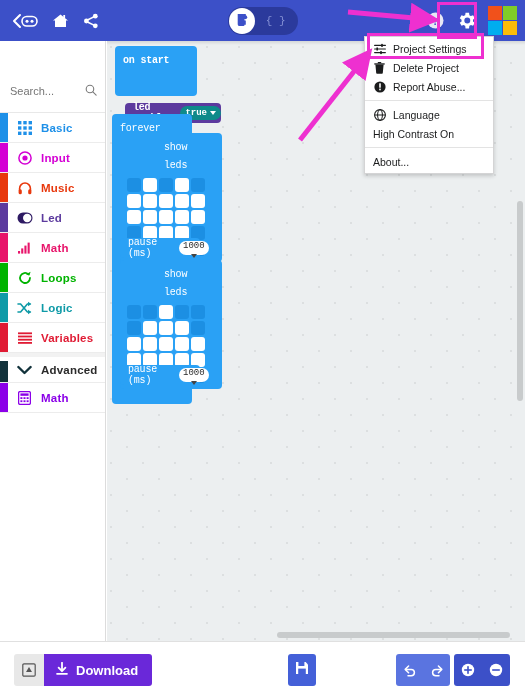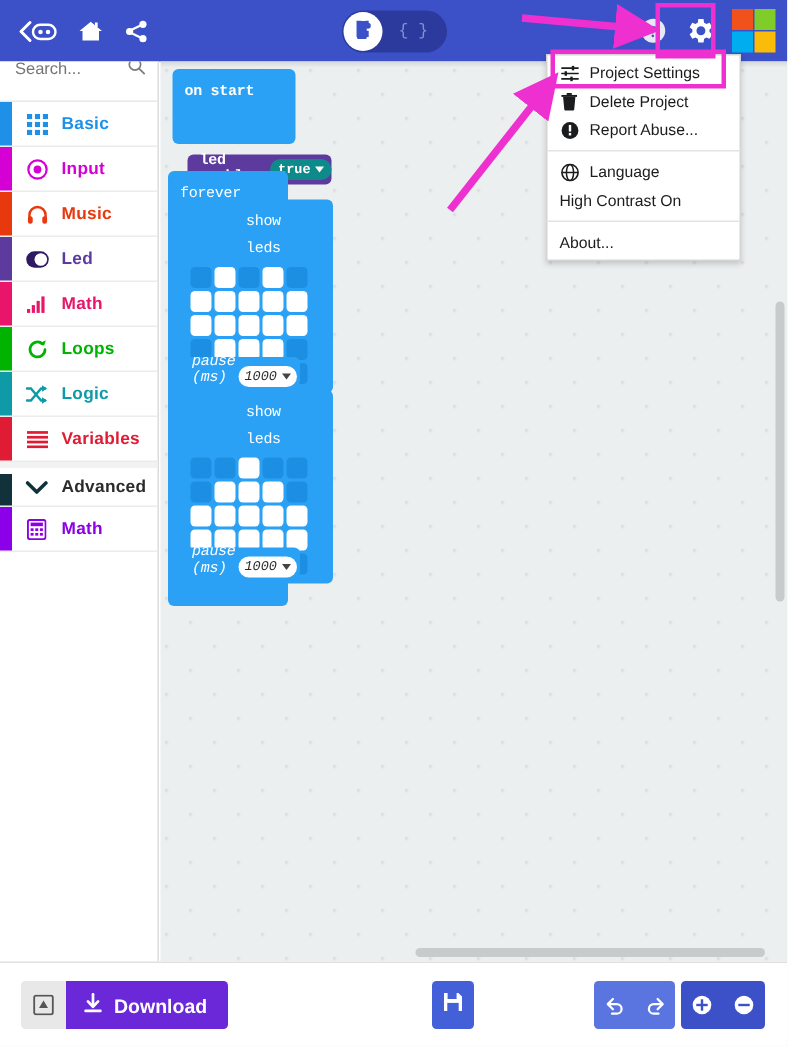--- a/index.html
+++ b/index.html
@@ -48,21 +48,21 @@
   .hl-menuitem { left: 367px; top: 33px; width: 117px; height: 26px; }
   .annot-svg { position: absolute; left: 0; top: 0; width: 525px; height: 697px; pointer-events: none; z-index: 31; }
 
   
   .sidebar {
     position: absolute; left: 0; top: 41px; width: 106px; height: 600px;
     background: #fff; border-right: 1px solid #dcdcdc; overflow: hidden;
   }
   .search-row {
     height: 27px; display: flex; align-items: center; padding: 0 8px 17px 10px;
-    border-bottom: 1px solid #e8e8e8; justify-content: space-between;
+    border-bottom: 1px solid #e8e8e8; justify-content: space-between; margin-top: 45px;
   }
   .search-input {
     border: none; outline: none; font-size: 11px; color: #9b9b9b; width: 66px;
     font-family: "Liberation Sans", sans-serif; background: transparent;
   }
   .cat {
     height: 30px; display: flex; align-items: center; position: relative;
     border-bottom: 1px solid #ececec; cursor: pointer; padding-left: 16px; gap: 8px;
   }
   .cat-stripe { position: absolute; left: 0; top: 0; width: 8px; height: 100%; }
@@ -118,25 +118,25 @@
     background: #2aa1f5; border-radius: 4px; width: 102px;
   }
   .showleds-title { padding: 4px 12px 2px 8px; margin-left: 36px; }
   .ledgrid { display: grid; grid-template-columns: repeat(5, 14px); grid-template-rows: repeat(5, 14px); gap: 2px; padding: 3px 0 6px 7px; }
   .led { width: 14px; height: 14px; border-radius: 3px; }
   .led.on { background: #ffffff; }
   .led.off { background: #1c8fe3; }
 
   .pause {
     background: #2aa1f5; border-radius: 4px; height: 20px;
-    display: flex; align-items: flex-end; gap: 2px; padding: 0 8px; width: 80px; font-style: italic;
+    display: flex; align-items: center; gap: 22px; padding: 0 8px; width: 80px;
   }
   .num-field {
     background: #fff; border-radius: 9px; height: 14px; display: flex; align-items: center;
-    padding: 0 4px; gap: 3px; color: #2b2b2b; font-size: 9px; font-family:"Liberation Mono", monospace;
+    padding: 0 4px; gap: 3px; color: #2b2b2b; font-size: 9px; font-family:"Liberation Mono", monospace;flex-direction:column;
   }
   .caret-dark { width: 0; height: 0; border-left: 3.5px solid transparent; border-right: 3.5px solid transparent; border-top: 4px solid #444; }
 
   
   .sb-v { position: absolute; right: 2px; top: 160px; width: 6px; height: 200px; background: #c8cbcc; border-radius: 3px; }
   .sb-h { position: absolute; left: 170px; bottom: 3px; height: 6px; width: 233px; background: #c8cbcc; border-radius: 3px; }
 
   
   .menu {
     position: absolute; left: 364px; top: 36px; width: 130px;

